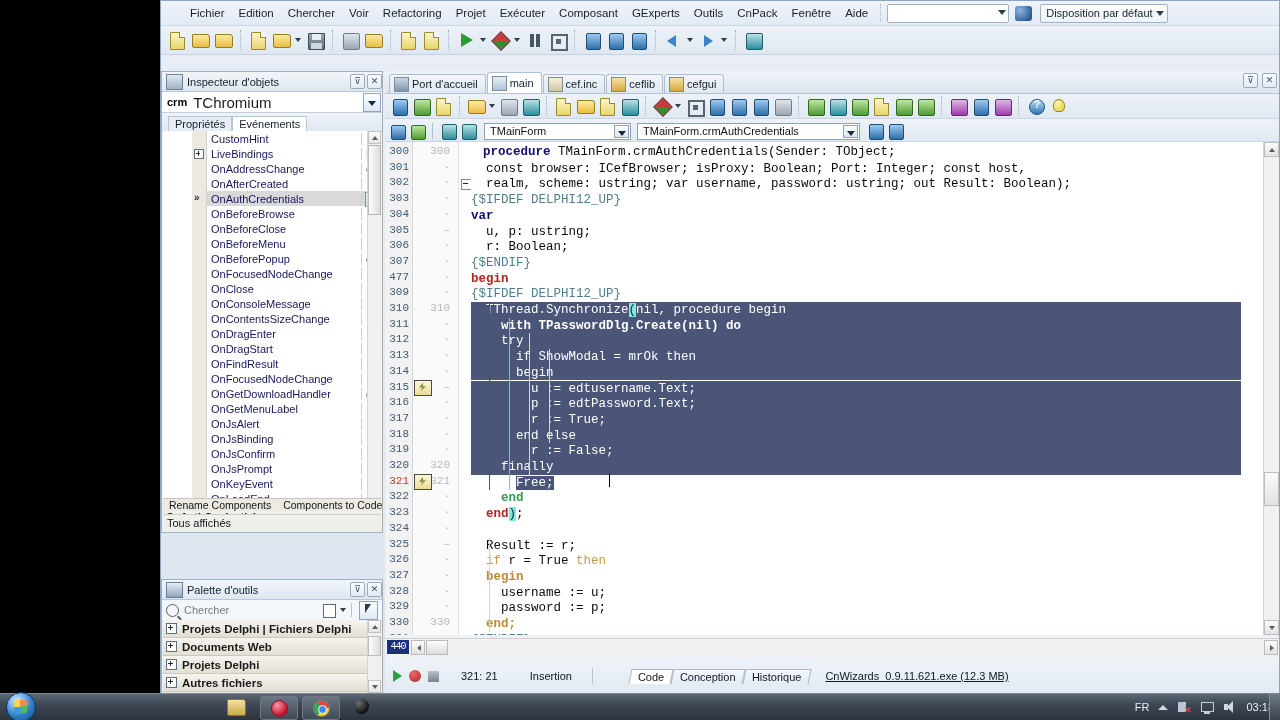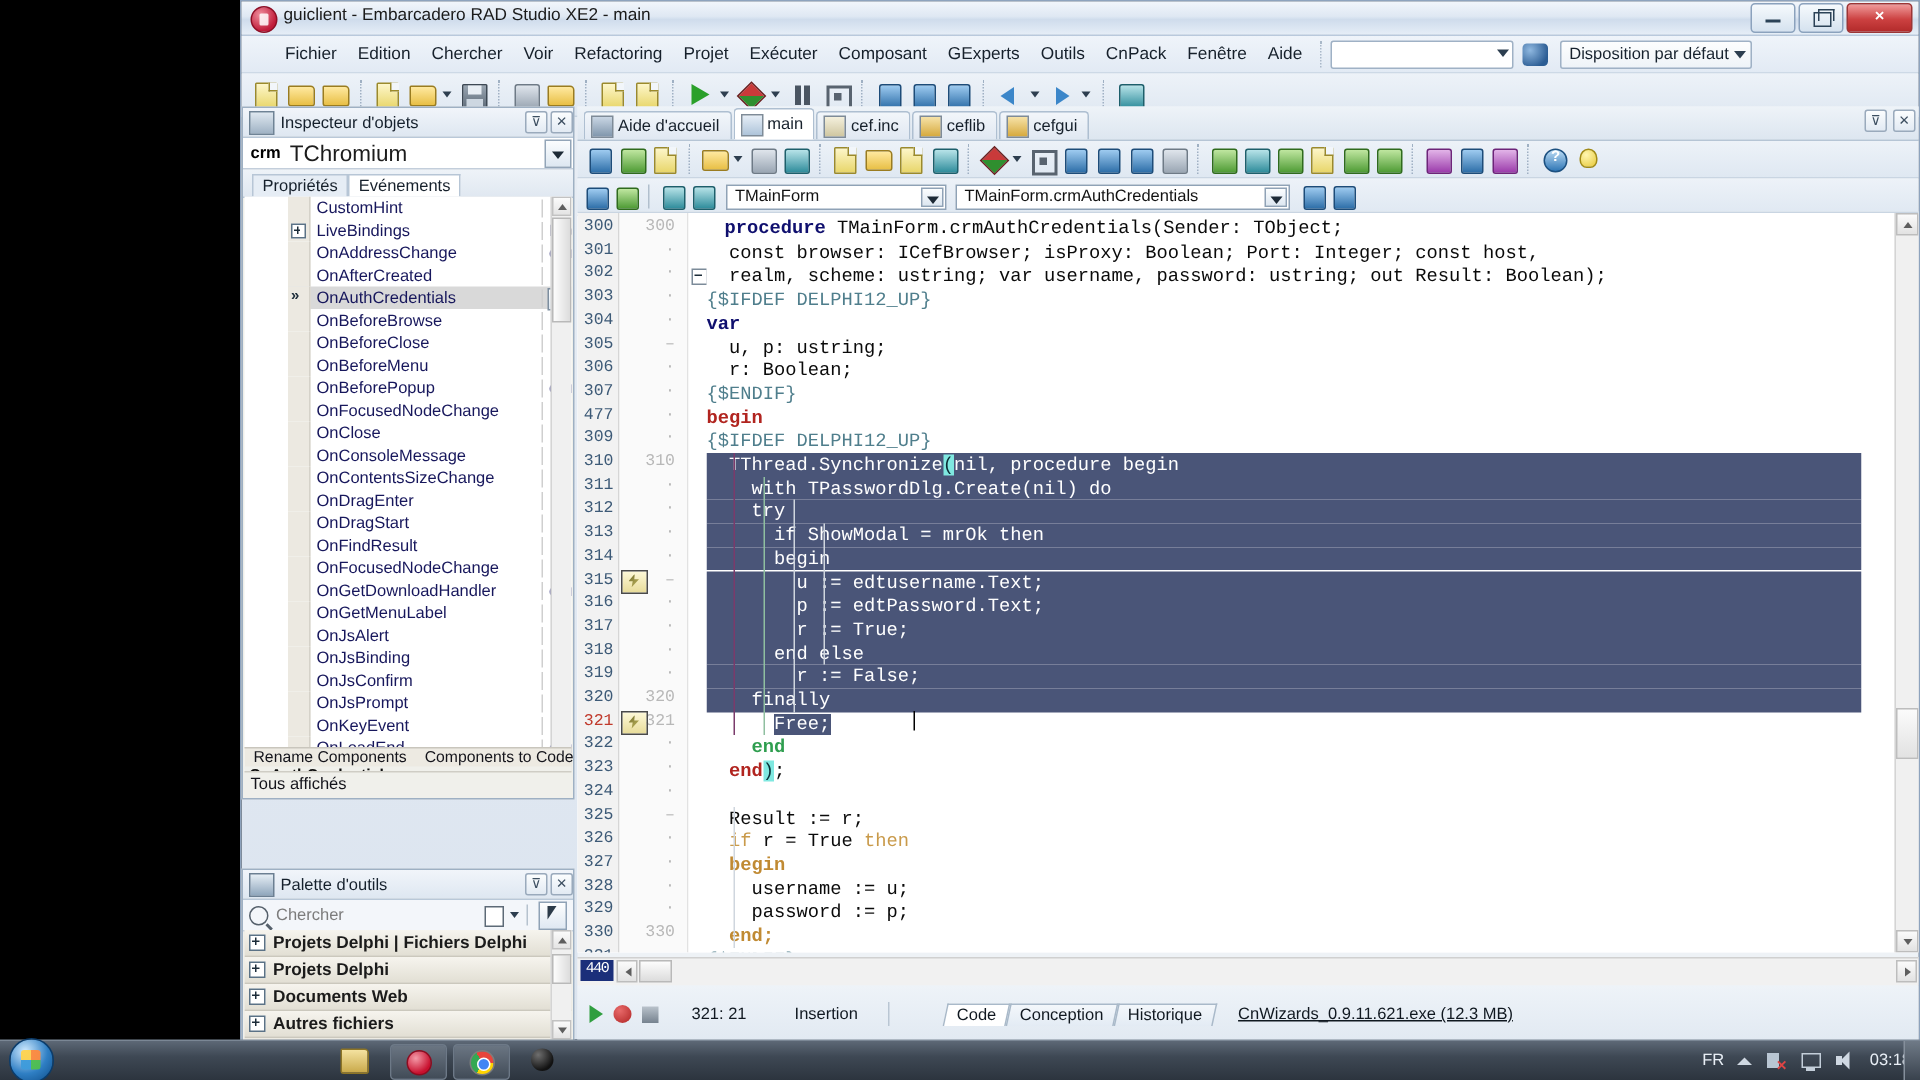--- a/index.html
+++ b/index.html
@@ -232,35 +232,20 @@
   .tray .ico{width:14px;height:14px;position:relative;}
   #showdesk{position:absolute;right:0;top:0;width:10px;height:26px;background:linear-gradient(180deg,#6f7a87,#39424d);border-left:1px solid #858f9b;}
 </style>
 </head>
 <body>
 
 <div id="root">
 
   <div id="win">
 
-    <div id="titlebar">
-      <div class="tb-icon"></div>
-      <div class="tb-text">guiclient - Embarcadero RAD Studio XE2 - main</div>
-      <div class="winbtns">
-        <div class="wbtn">
-            <div class="min"></div>
-          </div>
-        <div class="wbtn">
-            <div class="max"></div>
-          </div>
-        <div class="wbtn close">
-            <span>×</span>
-          </div>
-      </div>
-    </div>
 
     <div id="menubar">
       <div class="menu-item">Fichier</div>
       <div class="menu-item">Edition</div>
       <div class="menu-item">Chercher</div>
       <div class="menu-item">Voir</div>
       <div class="menu-item">Refactoring</div>
       <div class="menu-item">Projet</div>
       <div class="menu-item">Exécuter</div>
       <div class="menu-item">Composant</div>
@@ -550,44 +535,44 @@
         </div>
         <div style="width:4px"></div>
       </div>
       <div id="tp-list">
           <div class="tp-row">
             <div class="exp"></div>
             <span>Projets Delphi | Fichiers Delphi</span>
           </div>
           <div class="tp-row">
             <div class="exp"></div>
-            <span>Projets Delphi</span>
+            <span>Documents Web</span>
           </div>
           <div class="tp-row">
             <div class="exp"></div>
-            <span>Documents Web</span>
+            <span>Projets Delphi</span>
           </div>
           <div class="tp-row">
             <div class="exp"></div>
             <span>Autres fichiers</span>
           </div>
           <div class="vsb">
             <div class="up"></div>
             <div class="thumb" style="top:16px;height:20px"></div>
             <div class="dn"></div>
           </div>
         </div>
     </div>
 
     <div id="editor">
 
       <div id="ed-tabs">
           <div class="ed-tab">
             <span class="tabic home"></span>
-            <span>Aide d'accueil</span>
+            <span>Port d'accueil</span>
           </div>
           <div class="ed-tab active">
             <span class="tabic unit"></span>
             <span>main</span>
           </div>
           <div class="ed-tab">
             <span class="tabic inc"></span>
             <span>cef.inc</span>
           </div>
           <div class="ed-tab">
@@ -803,21 +788,21 @@
             <div class="cline" style="top: 50.1px;"><span class="dir">{$IFDEF DELPHI12_UP}</span></div>
             <div class="cline" style="top: 65.8px;"><span class="kw">var</span></div>
             <div class="cline" style="top: 81.5px;"><span>  u, p: ustring;</span></div>
             <div class="cline" style="top: 97.2px;"><span>  r: Boolean;</span></div>
             <div class="cline" style="top: 112.9px;"><span class="dir">{$ENDIF}</span></div>
             <div class="cline" style="top: 128.6px;"><span class="kwr">begin</span></div>
             <div class="cline" style="top: 144.3px;"><span class="dir">{$IFDEF DELPHI12_UP}</span></div>
             <div class="selrow" style="top: 160px; left: 0px; right: 0px; height: 15.7px;"></div>
             <div class="cline" style="top: 160px;"><span style="color: rgb(255, 255, 255);">  TThread.Synchronize</span><span style="color: rgb(11, 43, 51); background: rgb(127, 232, 224);">(</span><span style="color: rgb(255, 255, 255);">nil, procedure begin</span></div>
             <div class="selrow" style="top: 175.7px; left: 0px; right: 0px; height: 15.7px;"></div>
-            <div class="cline" style="top: 175.7px;"><span style="color: rgb(255, 255, 255);">    with TPasswordDlg.Create(nil) do</span></div>
+            <div class="cline" style="top: 175.7px; font-weight: bold;"><span style="color: rgb(255, 255, 255);">    with TPasswordDlg.Create(nil) do</span></div>
             <div class="selrow" style="top: 191.4px; left: 0px; right: 0px; height: 15.7px;"></div>
             <div class="cline" style="top: 191.4px;"><span style="color: rgb(255, 255, 255);">    try</span></div>
             <div class="selrow" style="top: 207.1px; left: 0px; right: 0px; height: 15.7px;"></div>
             <div class="cline" style="top: 207.1px;"><span style="color: rgb(255, 255, 255);">      if ShowModal = mrOk then</span></div>
             <div class="selrow" style="top: 222.8px; left: 0px; right: 0px; height: 15.7px;"></div>
             <div class="cline" style="top: 222.8px;"><span style="color: rgb(255, 255, 255);">      begin</span></div>
             <div class="selrow" style="top: 238.5px; left: 0px; right: 0px; height: 15.7px;"></div>
             <div class="cline" style="top: 238.5px;"><span style="color: rgb(255, 255, 255);">        u := edtusername.Text;</span></div>
             <div class="selrow" style="top: 254.2px; left: 0px; right: 0px; height: 15.7px;"></div>
             <div class="cline" style="top: 254.2px;"><span style="color: rgb(255, 255, 255);">        p := edtPassword.Text;</span></div>

